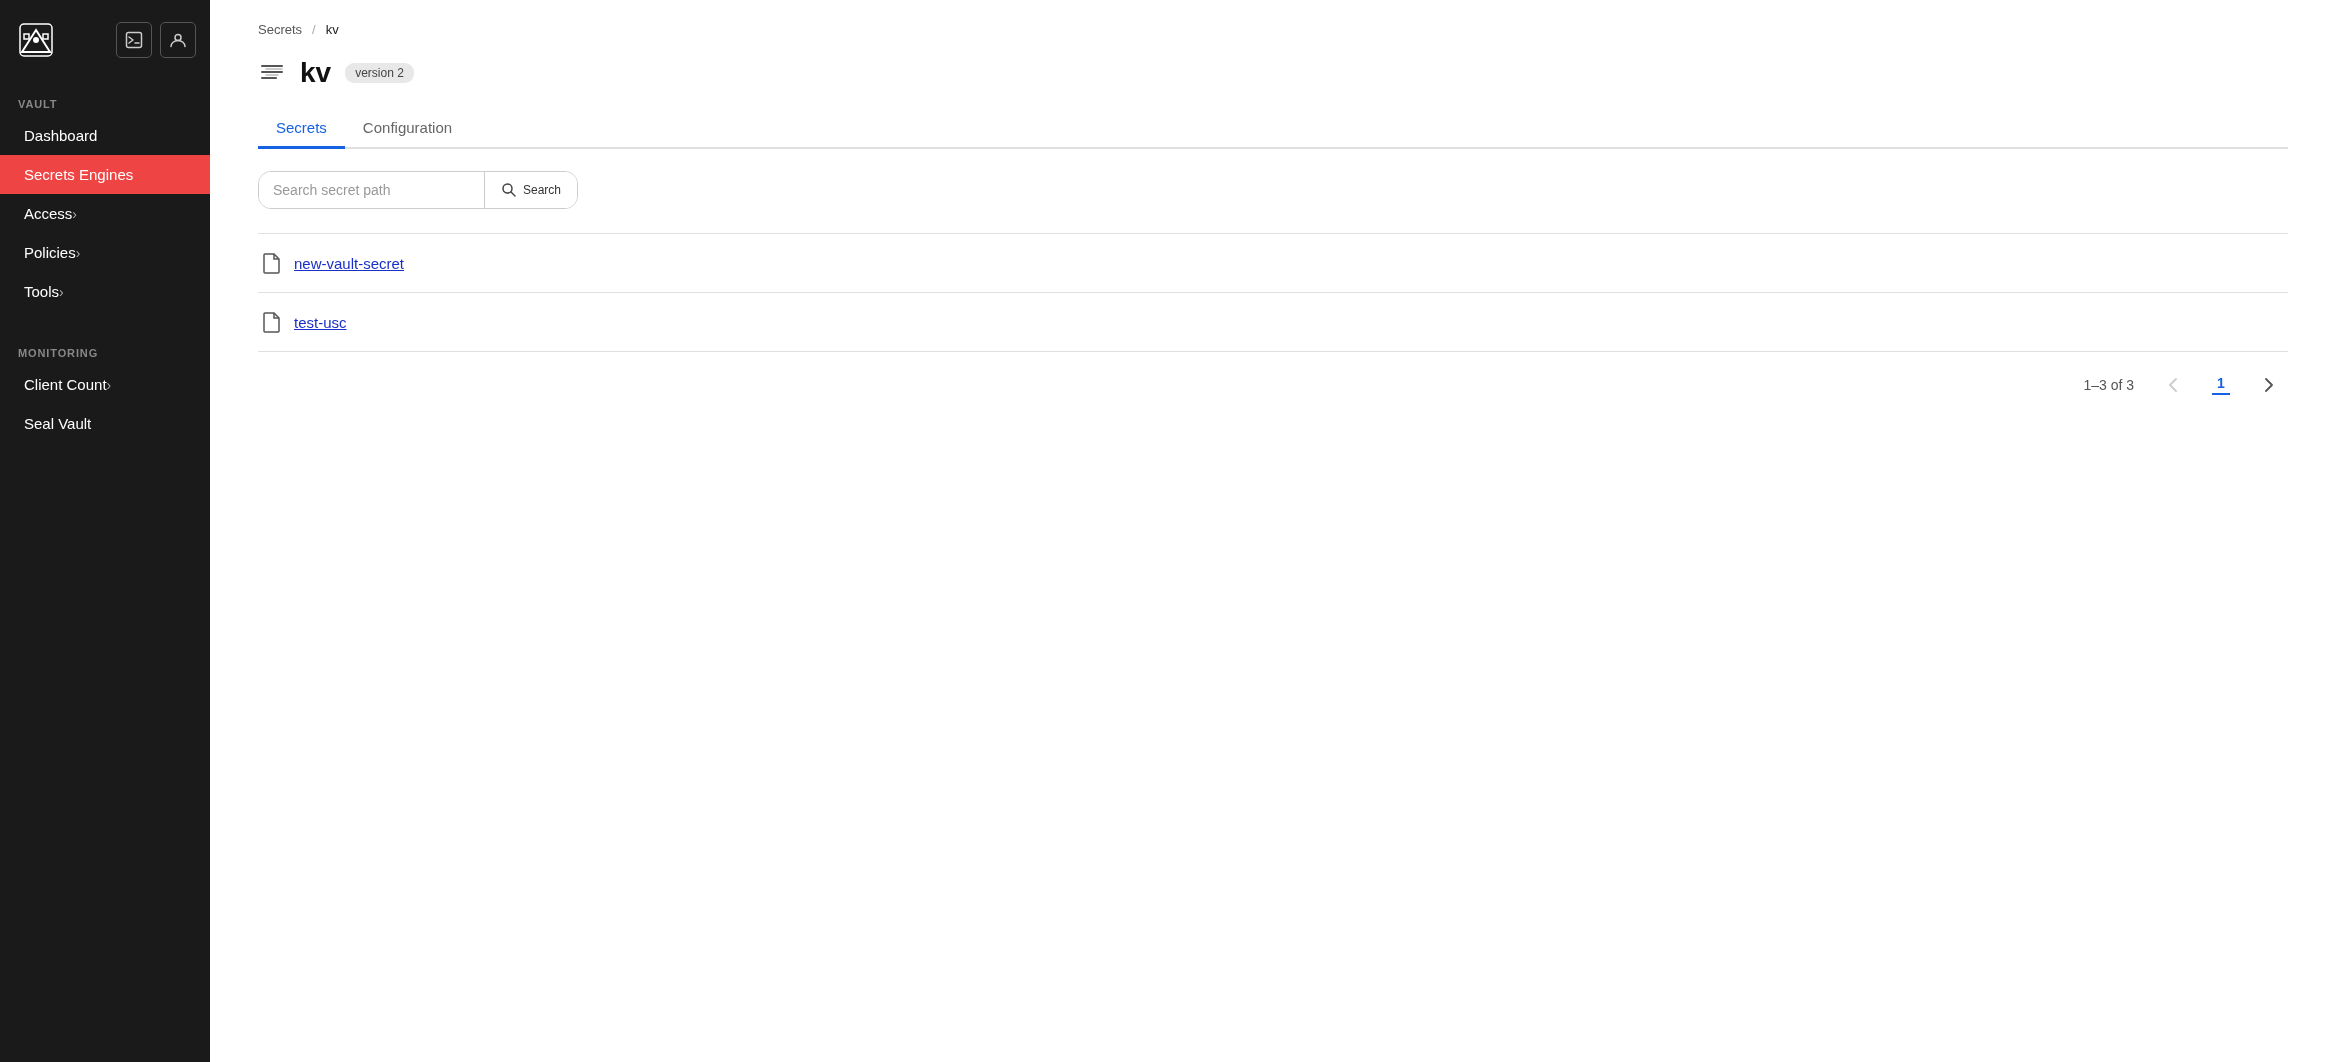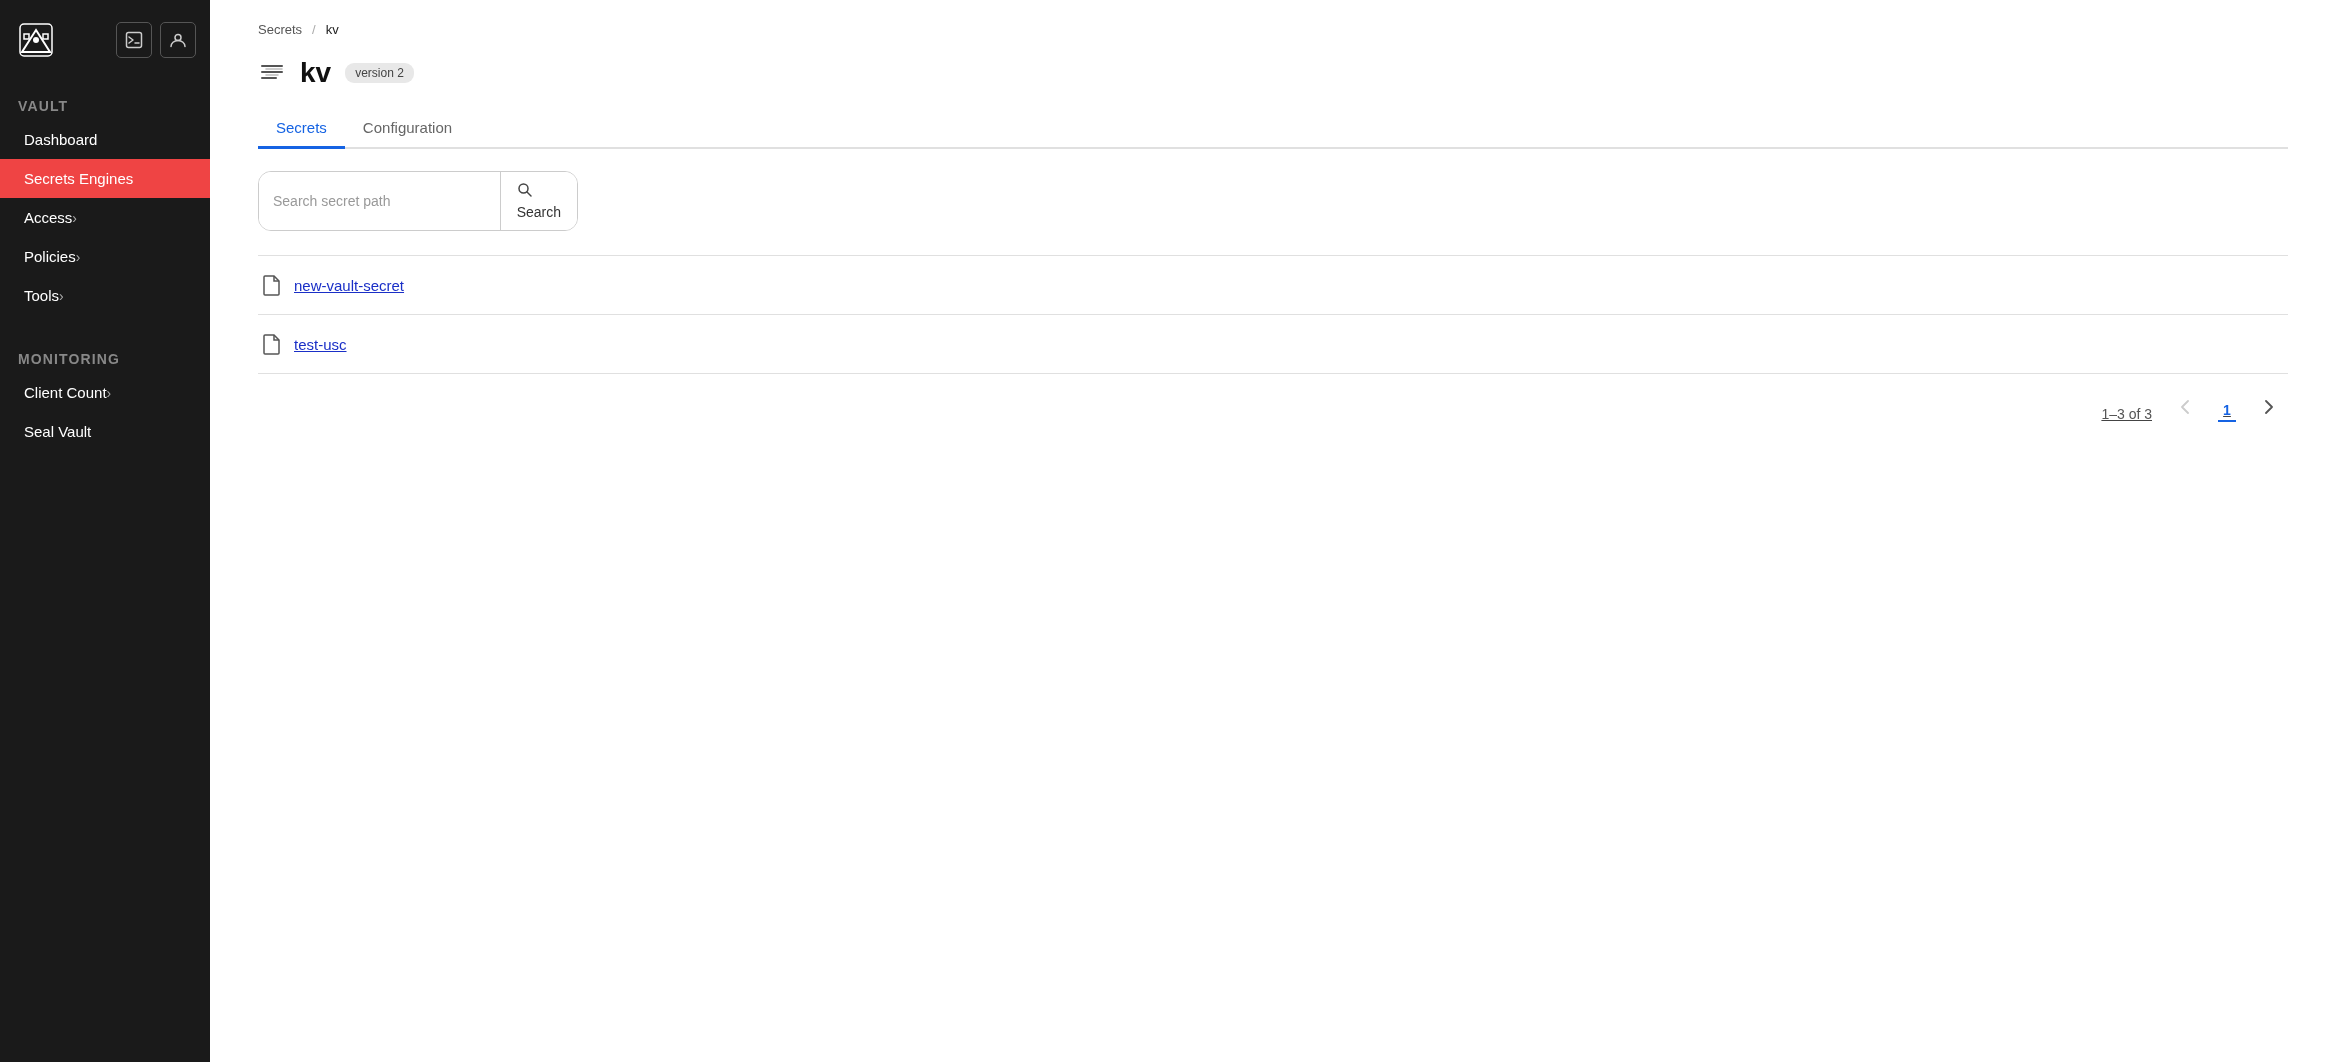--- a/index.html
+++ b/index.html
@@ -45,21 +45,21 @@
       background: transparent;
       color: #fff;
       display: flex;
       align-items: center;
       justify-content: center;
       cursor: pointer;
       font-size: 16px;
     }
     .sidebar-section-label {
       color: #888;
-      font-size: 14px;
+      font-size: 11px;
       font-weight: 600;
       text-transform: uppercase;
       letter-spacing: 0.08em;
       padding: 18px 18px 6px 18px;
     }
     .sidebar-item {
       display: flex;
       align-items: center;
       justify-content: flex-start;
       padding: 11px 24px;
@@ -176,31 +176,30 @@
       padding: 10px 14px;
       font-size: 14px;
       color: #333;
       background: #fff;
     }
     .search-input::placeholder {
       color: #999;
     }
     .search-btn {
       display: flex;
-      align-items: flex-start;
+      align-items: center;
       gap: 6px;
       background: #fff;
       border: none;
       border-left: 1.5px solid #ccc;
       padding: 10px 16px;
-      font-size: 14px;
+      font-size: 12px;
       color: #333;
       cursor: pointer;
       font-weight: 500;
-      flex-direction: column;
     }
 
     
     .secret-list {
       border-top: 1.5px solid #e0e0e0;
     }
     .secret-item {
       display: flex;
       align-items: center;
       gap: 12px;
@@ -217,27 +216,26 @@
     .secret-name {
       font-size: 15px;
       color: #1a2fc7;
       text-decoration: underline;
       font-weight: 500;
     }
 
     
     .pagination {
       display: flex;
-      align-items: flex-end;
+      align-items: center;
       justify-content: flex-end;
-      gap: 18px;
+      gap: 24px;
       padding: 18px 4px;
       font-size: 14px;
       color: #444;
-      text-decoration: underline;
     }
     .pagination-info {
       color: #555;
     }
     .page-btn {
       width: 30px;
       height: 30px;
       display: flex;
       align-items: center;
       justify-content: center;

